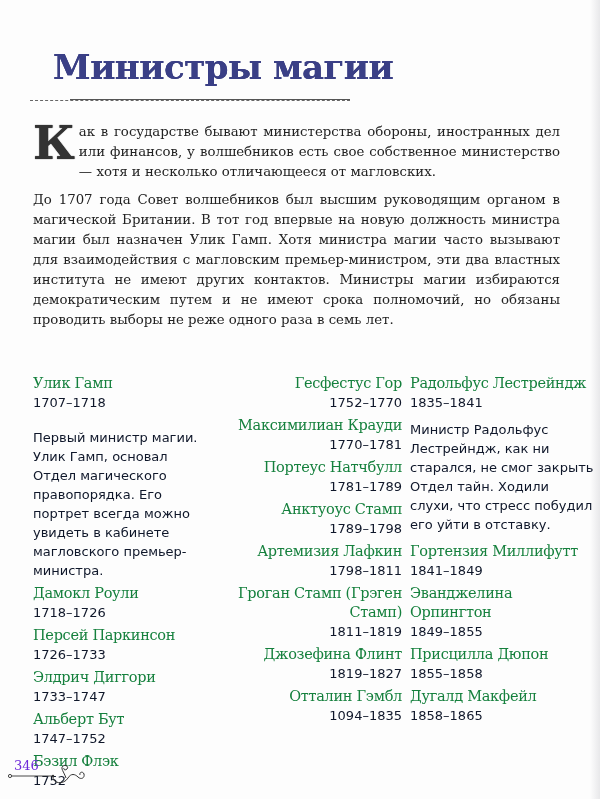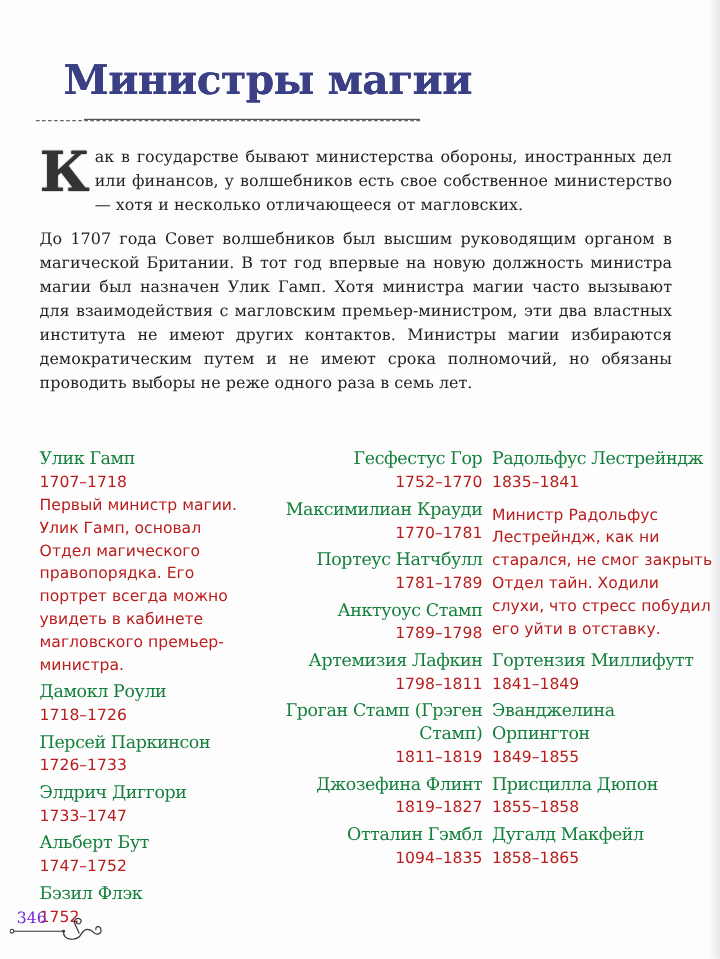--- a/index.html
+++ b/index.html
@@ -39,23 +39,23 @@
   .col { position: absolute; top: 374px; width: 180px; }
   .col1 { left: 33px; }
   .col2 { left: 222px; text-align: right; }
   .col3 { left: 410px; width: 185px; }
   .minister { margin-bottom: 4px; }
   .mname {
     font-family: "DejaVu Serif", serif; font-size: 14.5px; line-height: 19px;
     color: #15803d; letter-spacing: -0.3px;
   }
   .myears, .mdesc {
-    font-family: "DejaVu Sans", sans-serif; font-size: 13px; line-height: 19px; color: #b91c1c;
+    font-family: "DejaVu Sans", sans-serif; font-size: 13px; line-height: 19px; color: #0f172a;
   }
-  .mdesc { margin-top: 0; }
+  .mdesc { margin-top: 16px; }
   .col3 .mdesc { margin-top: 8px; margin-bottom: 8px; }
   .footer {
     position: absolute; left: 8px; top: 758px; width: 80px; height: 30px;
   }
   .page-num {
     position: absolute; left: 6px; top: 0; font-family: "DejaVu Serif", serif; font-size: 13px; color: #6d28d9;
   }
 </style>
 </head>
 <body>

